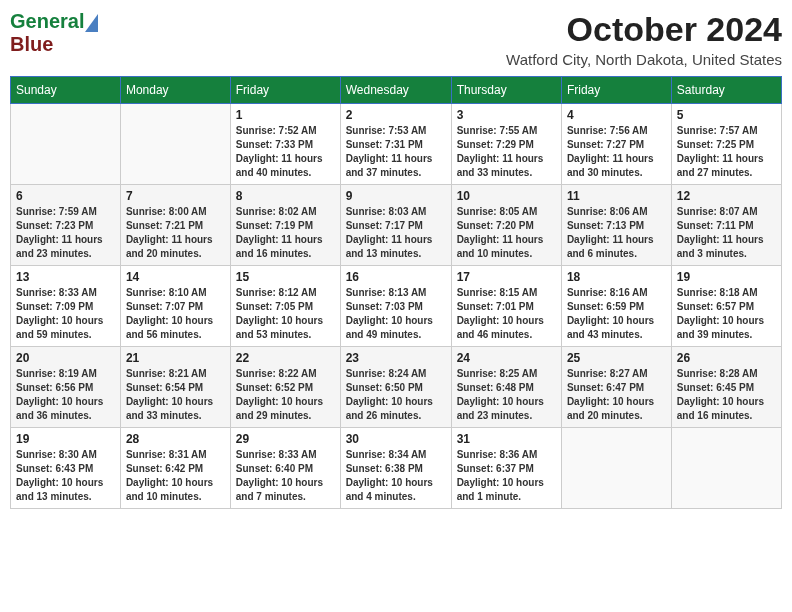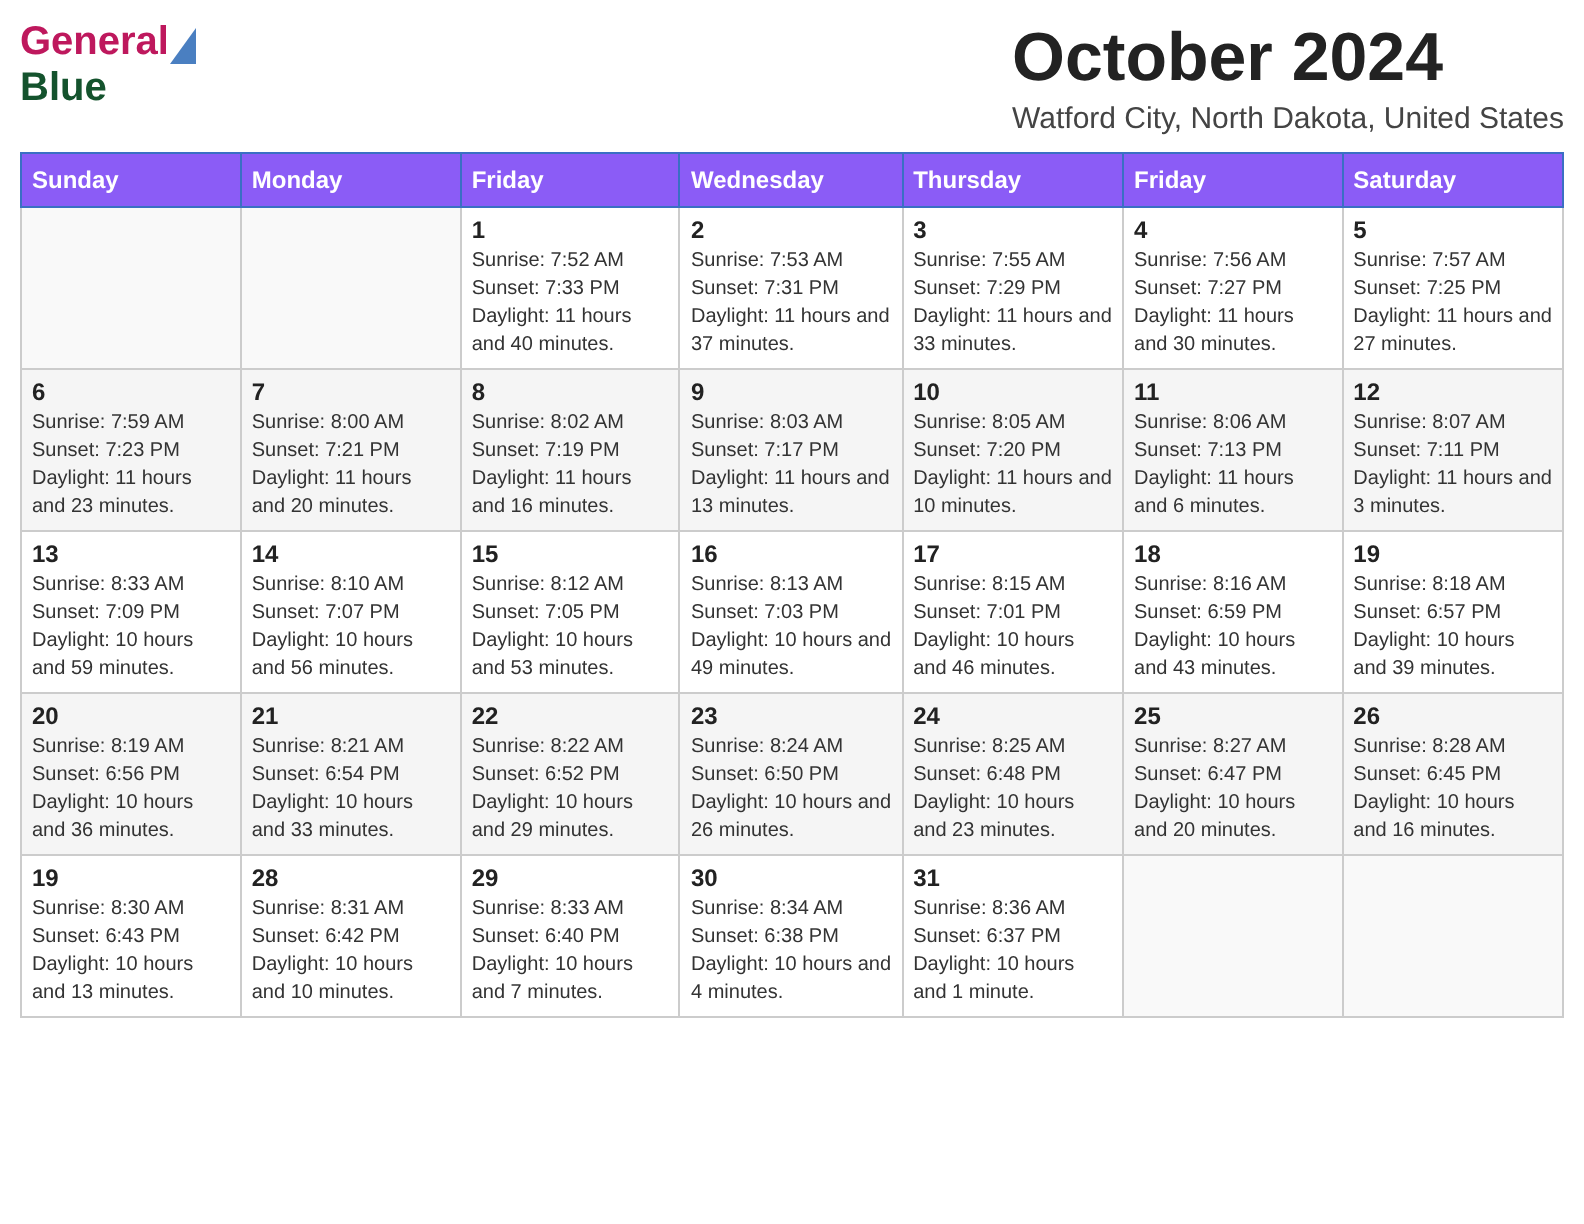--- a/index.html
+++ b/index.html
@@ -15,43 +15,44 @@
       align-items: flex-start;
       justify-content: space-between;
       margin-bottom: 8px;
     }
     .logo {
       display: flex;
       flex-direction: column;
       align-items: flex-start;
     }
     .title-area {
+      text-align: right;
     }
     .cal-title {
       font-size: 34px;
       font-weight: bold;
       color: #222;
     }
     .cal-subtitle {
       font-size: 15px;
       color: #444;
       margin-top: 2px;
     }
     .calendar-table {
       width: 100%;
       border-collapse: collapse;
       font-size: 11px;
     }
     .calendar-table th {
-      background-color: #8b5cf6;
+      background-color: #15803d;
       color: #fff;
       text-align: left;
       padding: 6px 5px;
       font-size: 12px;
-      font-weight: bold;
+      font-weight: normal;
       border: 1px solid #3a6fc4;
     }
     .calendar-table td {
       vertical-align: top;
       padding: 4px 5px;
       border: 1px solid #ccc;
       background: #fff;
       width: 113px;
       min-height: 80px;
       height: 80px;
@@ -62,36 +63,37 @@
     .day-num {
       font-size: 12px;
       font-weight: bold;
       color: #222;
       margin-bottom: 2px;
     }
     .day-info {
       font-size: 10px;
       color: #333;
       line-height: 1.4;
+      font-weight: bold;
     }
     .empty-cell {
       background: #f9f9f9 !important;
     }
     .logo-wrapper {
       display: flex;
       align-items: center;
       gap: 0px;
     }
     .logo-general-part {
-      color: #be185d;
+      color: #15803d;
       font-size: 20px;
       font-weight: bold;
     }
     .logo-blue-part {
-      color: #14532d;
+      color: #7f1d1d;
       font-size: 20px;
       font-weight: bold;
     }
     .logo-triangle {
       width: 0;
       height: 0;
       border-style: solid;
       border-width: 0 0 18px 13px;
       border-color: transparent transparent #4a7fc1 transparent;
       margin-left: 1px;

